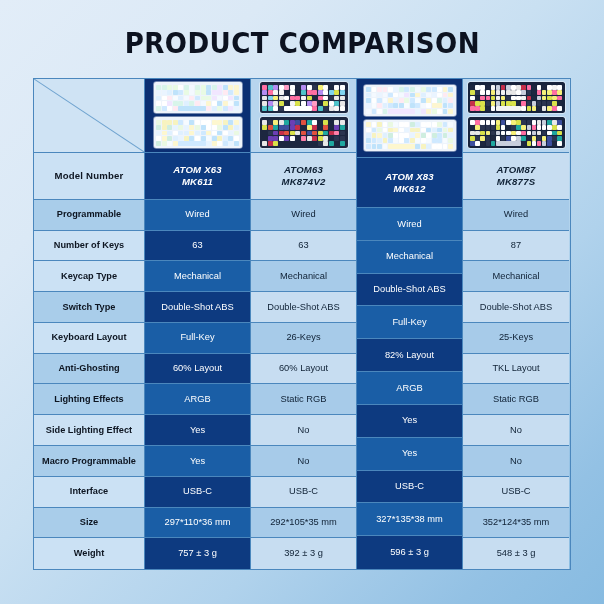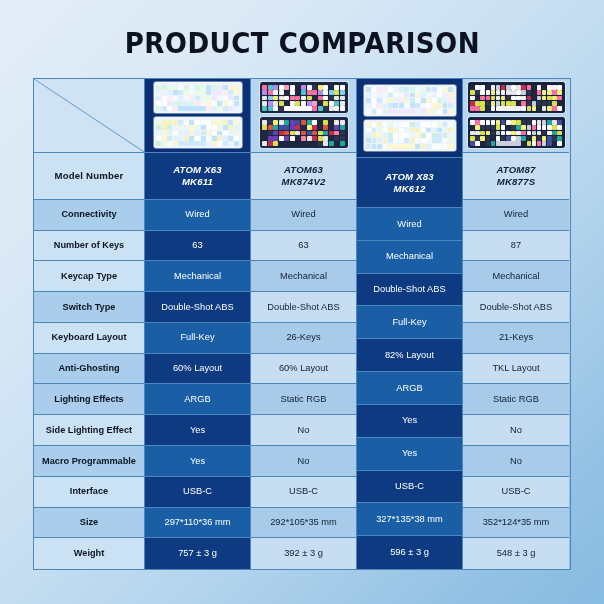--- a/index.html
+++ b/index.html
@@ -131,21 +131,21 @@
 
 <div id="table">
 
   <div class="col col-label c-label">
     <div class="hcell label-head">
       <svg id="diag" viewBox="0 0 111 82" preserveAspectRatio="none">
         <line x1="0" y1="0" x2="111" y2="82" stroke="#6fa3cf" stroke-width="1.1"></line>
       </svg>
     </div>
     <div class="cell model odd">Model Number</div>
-    <div class="cell even">Connectivity</div>
+    <div class="cell even">Programmable</div>
     <div class="cell odd">Number of Keys</div>
     <div class="cell odd">Keycap Type</div>
     <div class="cell even">Switch Type</div>
     <div class="cell odd">Keyboard Layout</div>
     <div class="cell even">Anti-Ghosting</div>
     <div class="cell even">Lighting Effects</div>
     <div class="cell odd">Side Lighting Effect</div>
     <div class="cell even">Macro Programmable</div>
     <div class="cell odd">Interface</div>
     <div class="cell even">Size</div>
@@ -850,21 +850,21 @@
       </div>
     </div>
     <div class="cell model odd">
       <span class="mline">ATOM87</span>
       <span class="mline">MK877S</span>
     </div>
     <div class="cell even">Wired</div>
     <div class="cell odd">87</div>
     <div class="cell even">Mechanical</div>
     <div class="cell odd">Double-Shot ABS</div>
-    <div class="cell even">21-Keys</div>
+    <div class="cell even">25-Keys</div>
     <div class="cell odd">TKL Layout</div>
     <div class="cell even">Static RGB</div>
     <div class="cell odd">No</div>
     <div class="cell even">No</div>
     <div class="cell odd">USB-C</div>
     <div class="cell even">352*124*35 mm</div>
     <div class="cell odd">548 ± 3 g</div>
   </div>
 
 </div>

